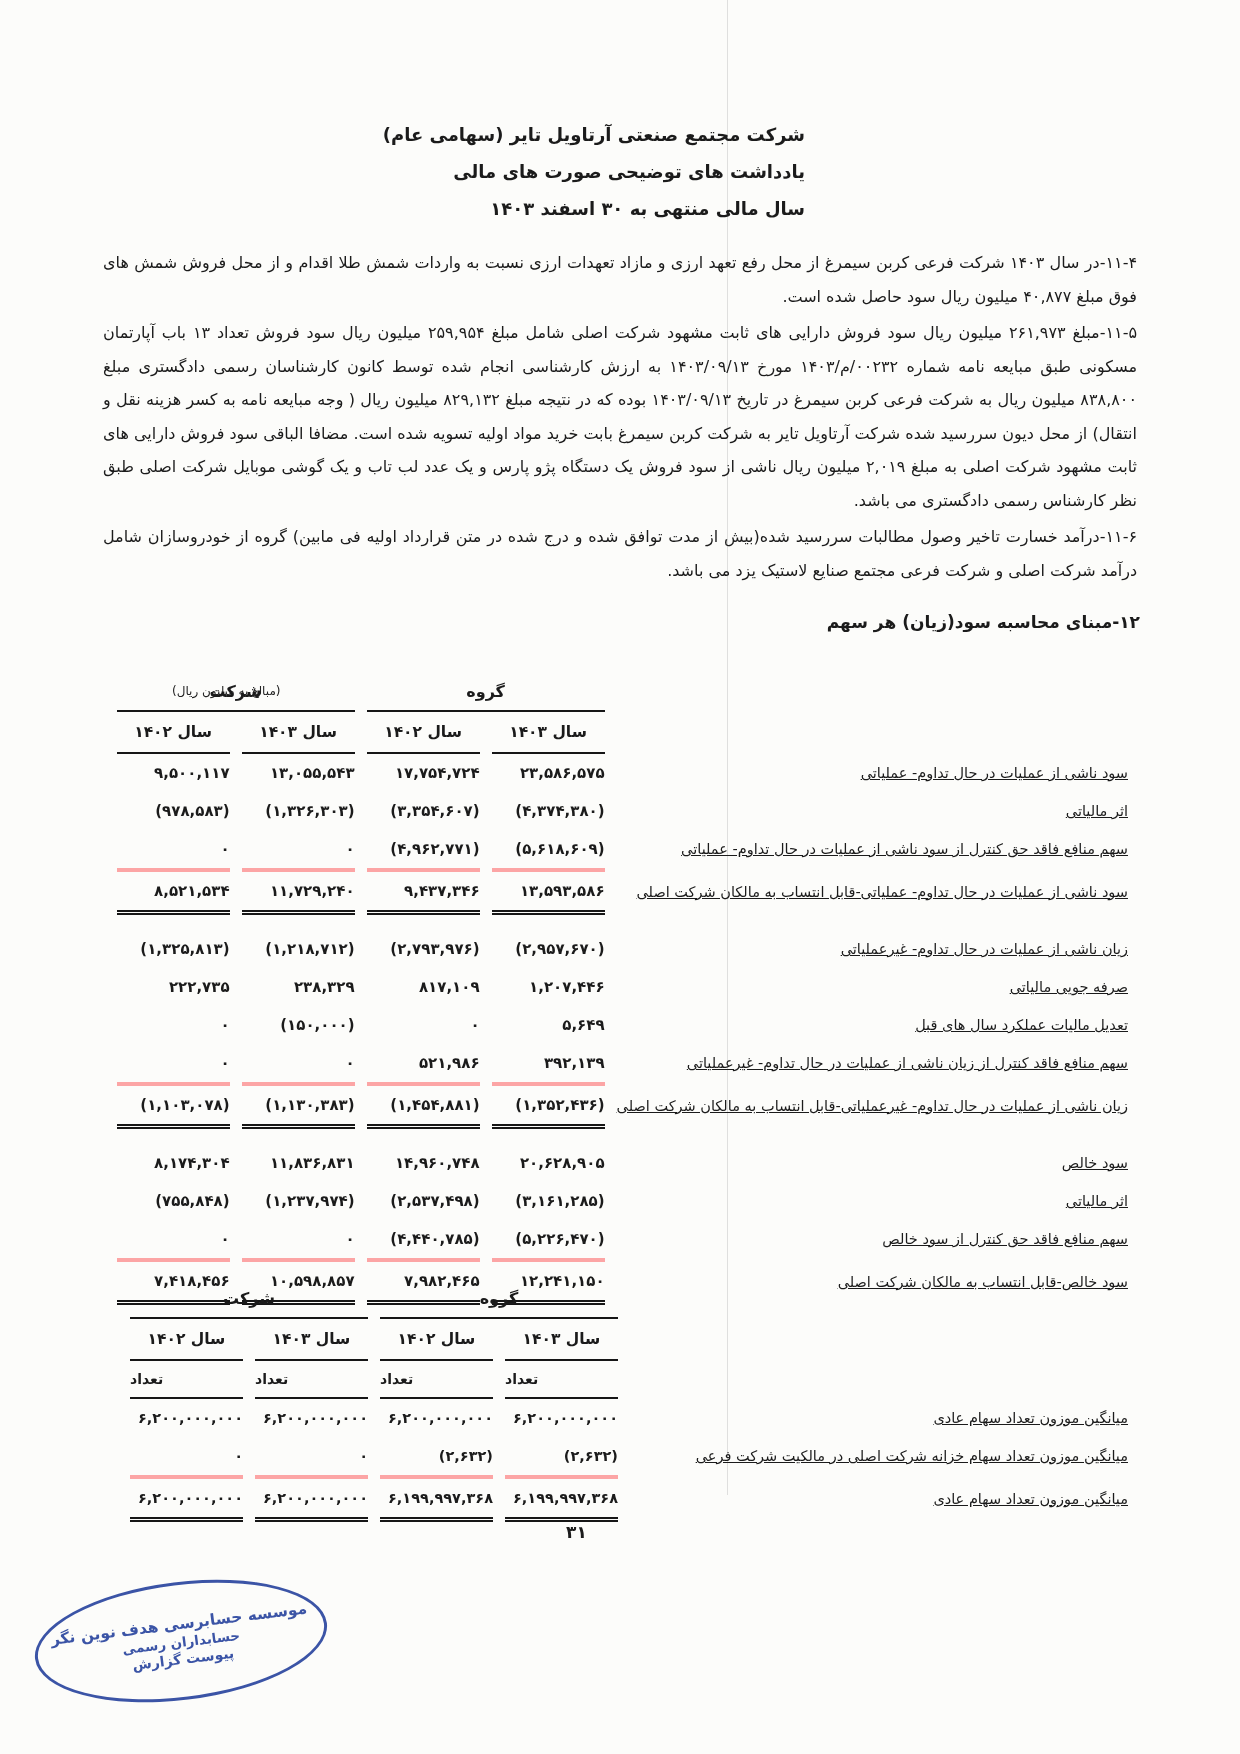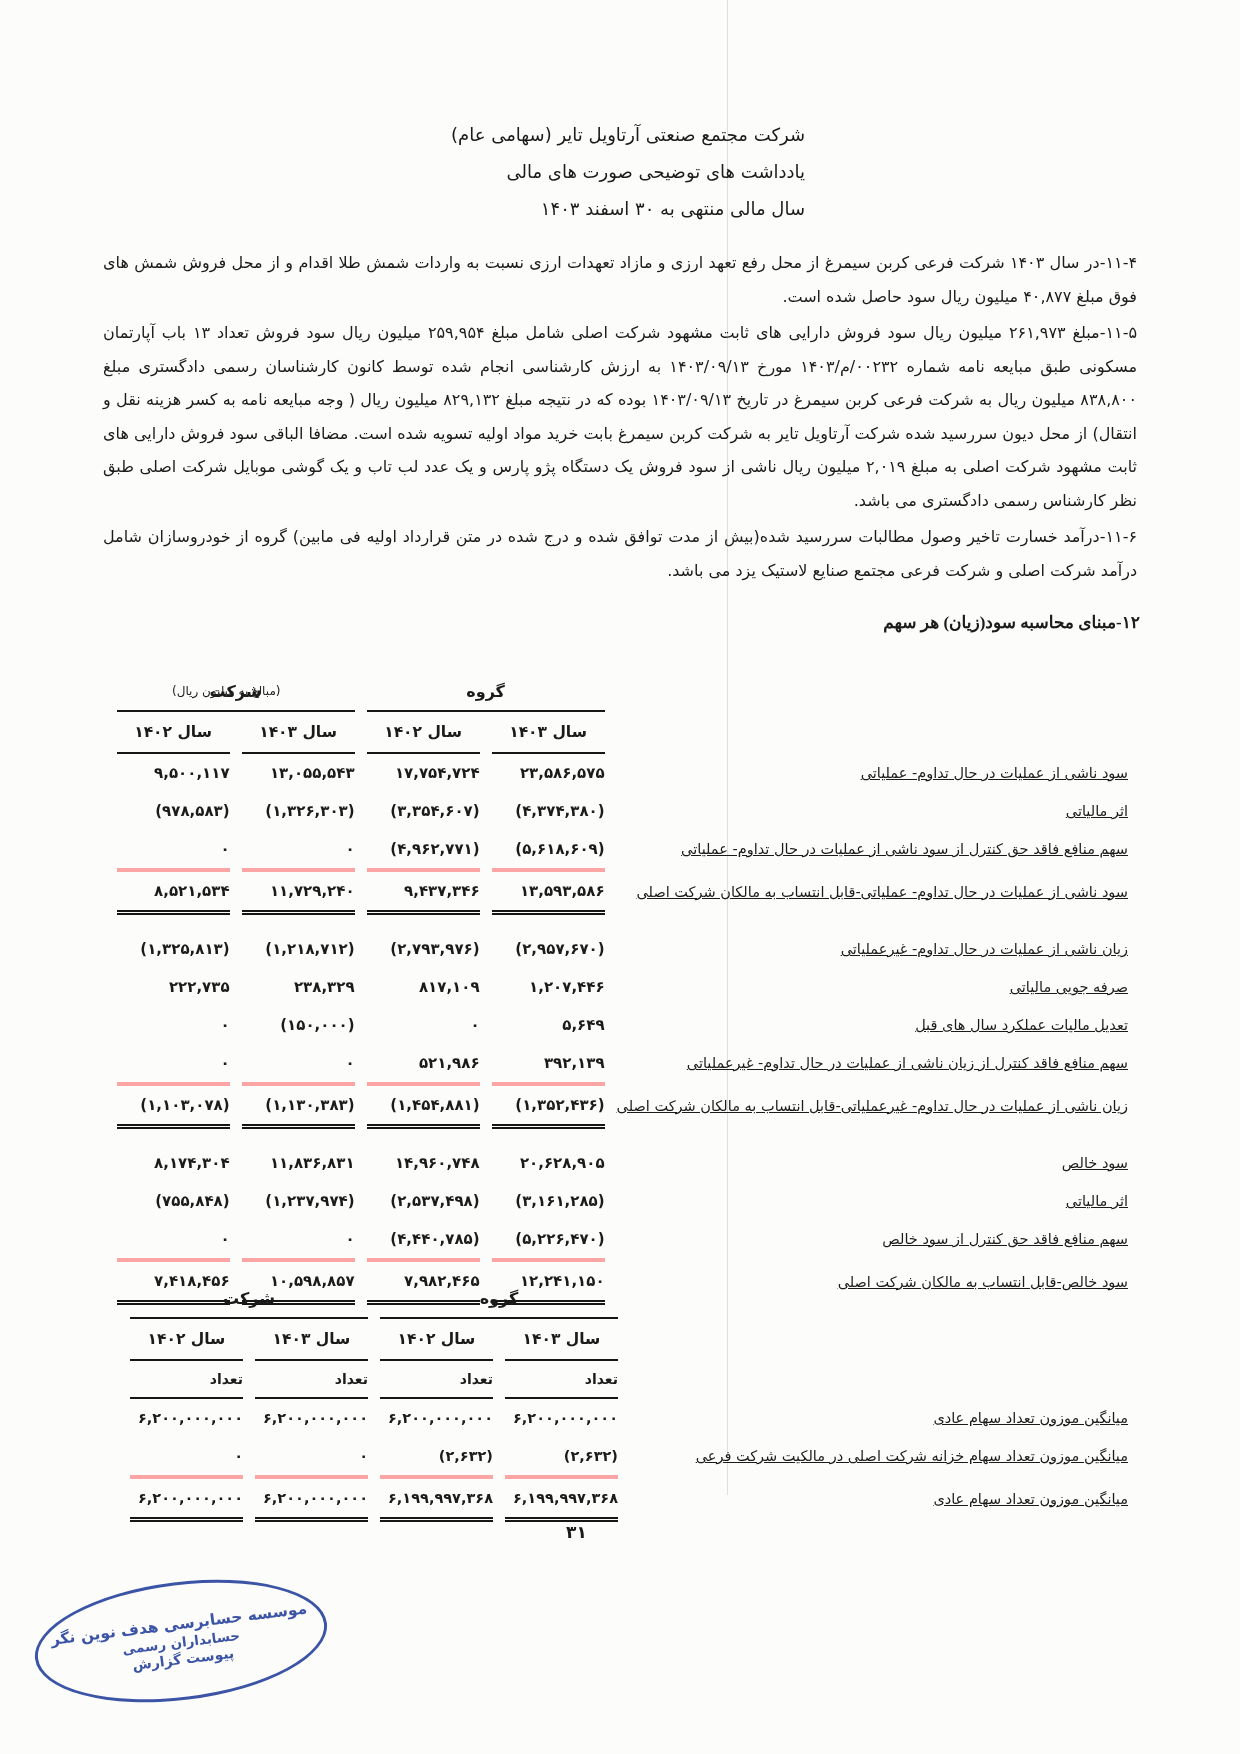--- a/index.html
+++ b/index.html
@@ -3,39 +3,39 @@
 <meta charset="utf-8">
 <style>
   html,body{margin:0;padding:0;background:#9a9a9a;}
   .page{
     position:relative;width:1240px;height:1754px;margin:0 auto;
     background:#fcfcfa;font-family:"DejaVu Sans",sans-serif;direction:rtl;color:#1b1b1b;
     overflow:hidden;
   }
   .fold{position:absolute;left:727px;top:0;width:1px;height:1495px;background:rgba(170,170,170,.35);}
   .doc-header{position:absolute;top:116px;right:435px;width:430px;
-    font-weight:normal;font-size:18px;line-height:37px;}
+    font-weight:bold;font-size:18px;line-height:37px;}
   .body-text{position:absolute;top:243px;right:100px;width:1040px;font-size:16px;
     line-height:33.5px;text-align:justify;}
   .body-text p{margin:3px;}
-  .section-title{position:absolute;top:612px;right:100px;font-size:17px;font-weight:bold;margin:0;font-family:Liberation Serif, serif;}
+  .section-title{position:absolute;top:612px;right:100px;font-size:17px;font-weight:bold;margin:0;}
   .units-note{position:absolute;top:684px;left:172px;font-size:12px;color:#222;}
 
   table.fin{position:absolute;right:100px;border-collapse:separate;border-spacing:12px 0;
     direction:rtl;table-layout:fixed;}
   table.eps{top:672px;}
   table.shares{top:1279px;}
   col.c-lbl{width:498px;}
   col.c-num{width:113px;}
   th,td{padding:0;margin:0;}
   .grp-h{font-weight:bold;font-size:16px;text-align:center;height:38px;vertical-align:middle;
     border-bottom:2px solid #161616;}
   .yr{font-weight:bold;font-size:15.5px;text-align:center;height:40px;vertical-align:middle;
     border-bottom:2px solid #161616;white-space:nowrap;}
-  .cnt{font-weight:bold;font-size:14px;text-align:right;height:36px;vertical-align:middle;
+  .cnt{font-weight:bold;font-size:14px;text-align:left;height:36px;vertical-align:middle;
     border-bottom:2px solid #161616;}
   td.lbl{font-size:14.5px;text-align:right;white-space:nowrap;height:38px;vertical-align:middle;text-decoration:underline;}
   td.num{direction:ltr;text-align:right;font-size:15px;font-weight:bold;white-space:nowrap;
     height:38px;vertical-align:middle;padding-left:1px;}
   table.shares td.num{font-size:14.5px;}
   tr.sub td.num,tr.tot td.num{border-top:4px solid #fca5a5;border-bottom:5px double #161616;}
   tr.sp td{height:15px;}
   .empty-h{border:none;}
 
   .page-number{position:absolute;top:1522px;left:566px;font-size:17px;font-weight:bold;text-align:right;}

